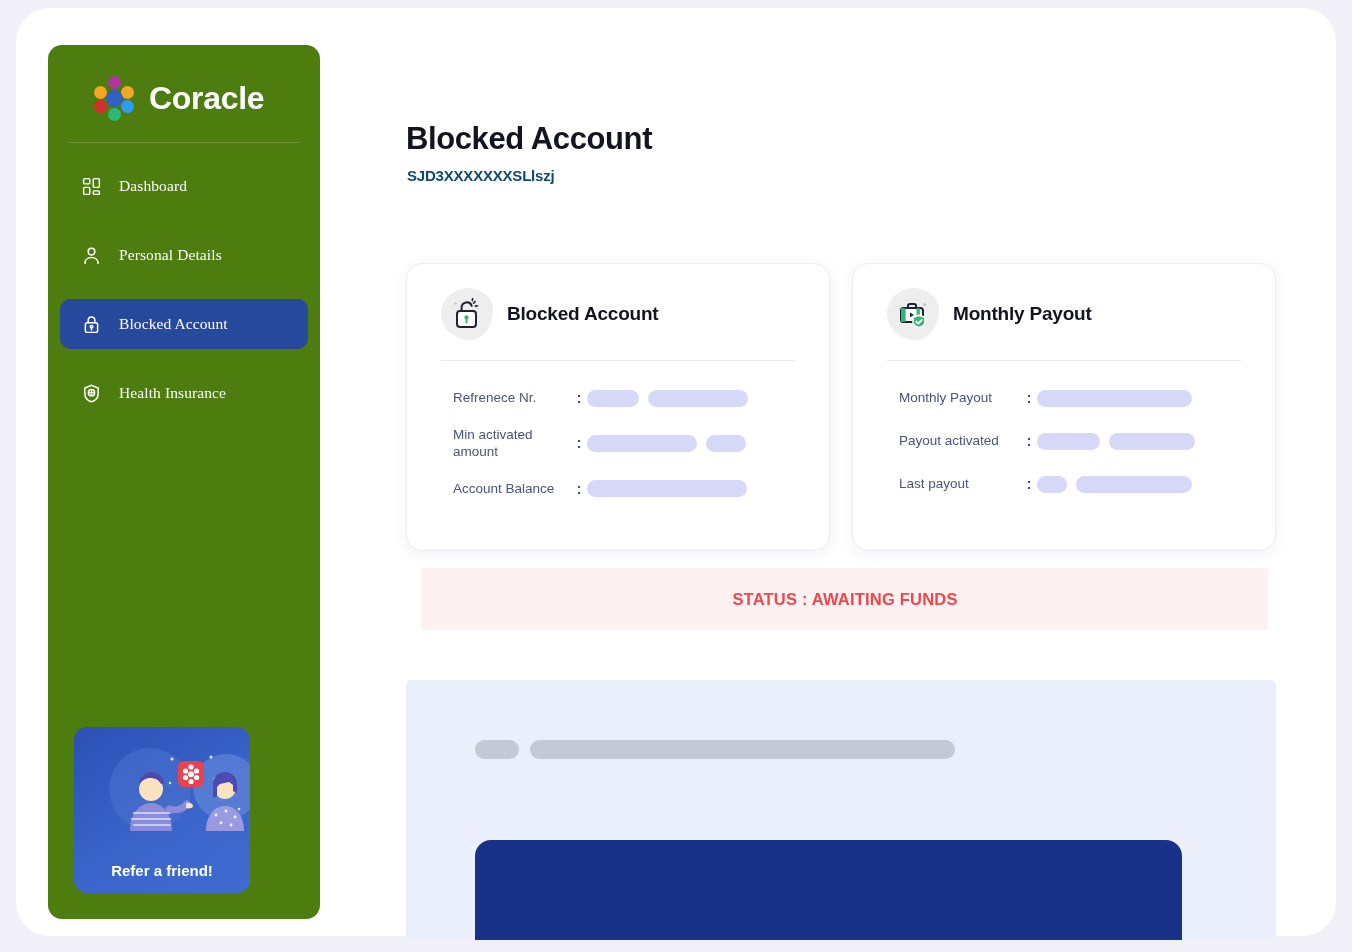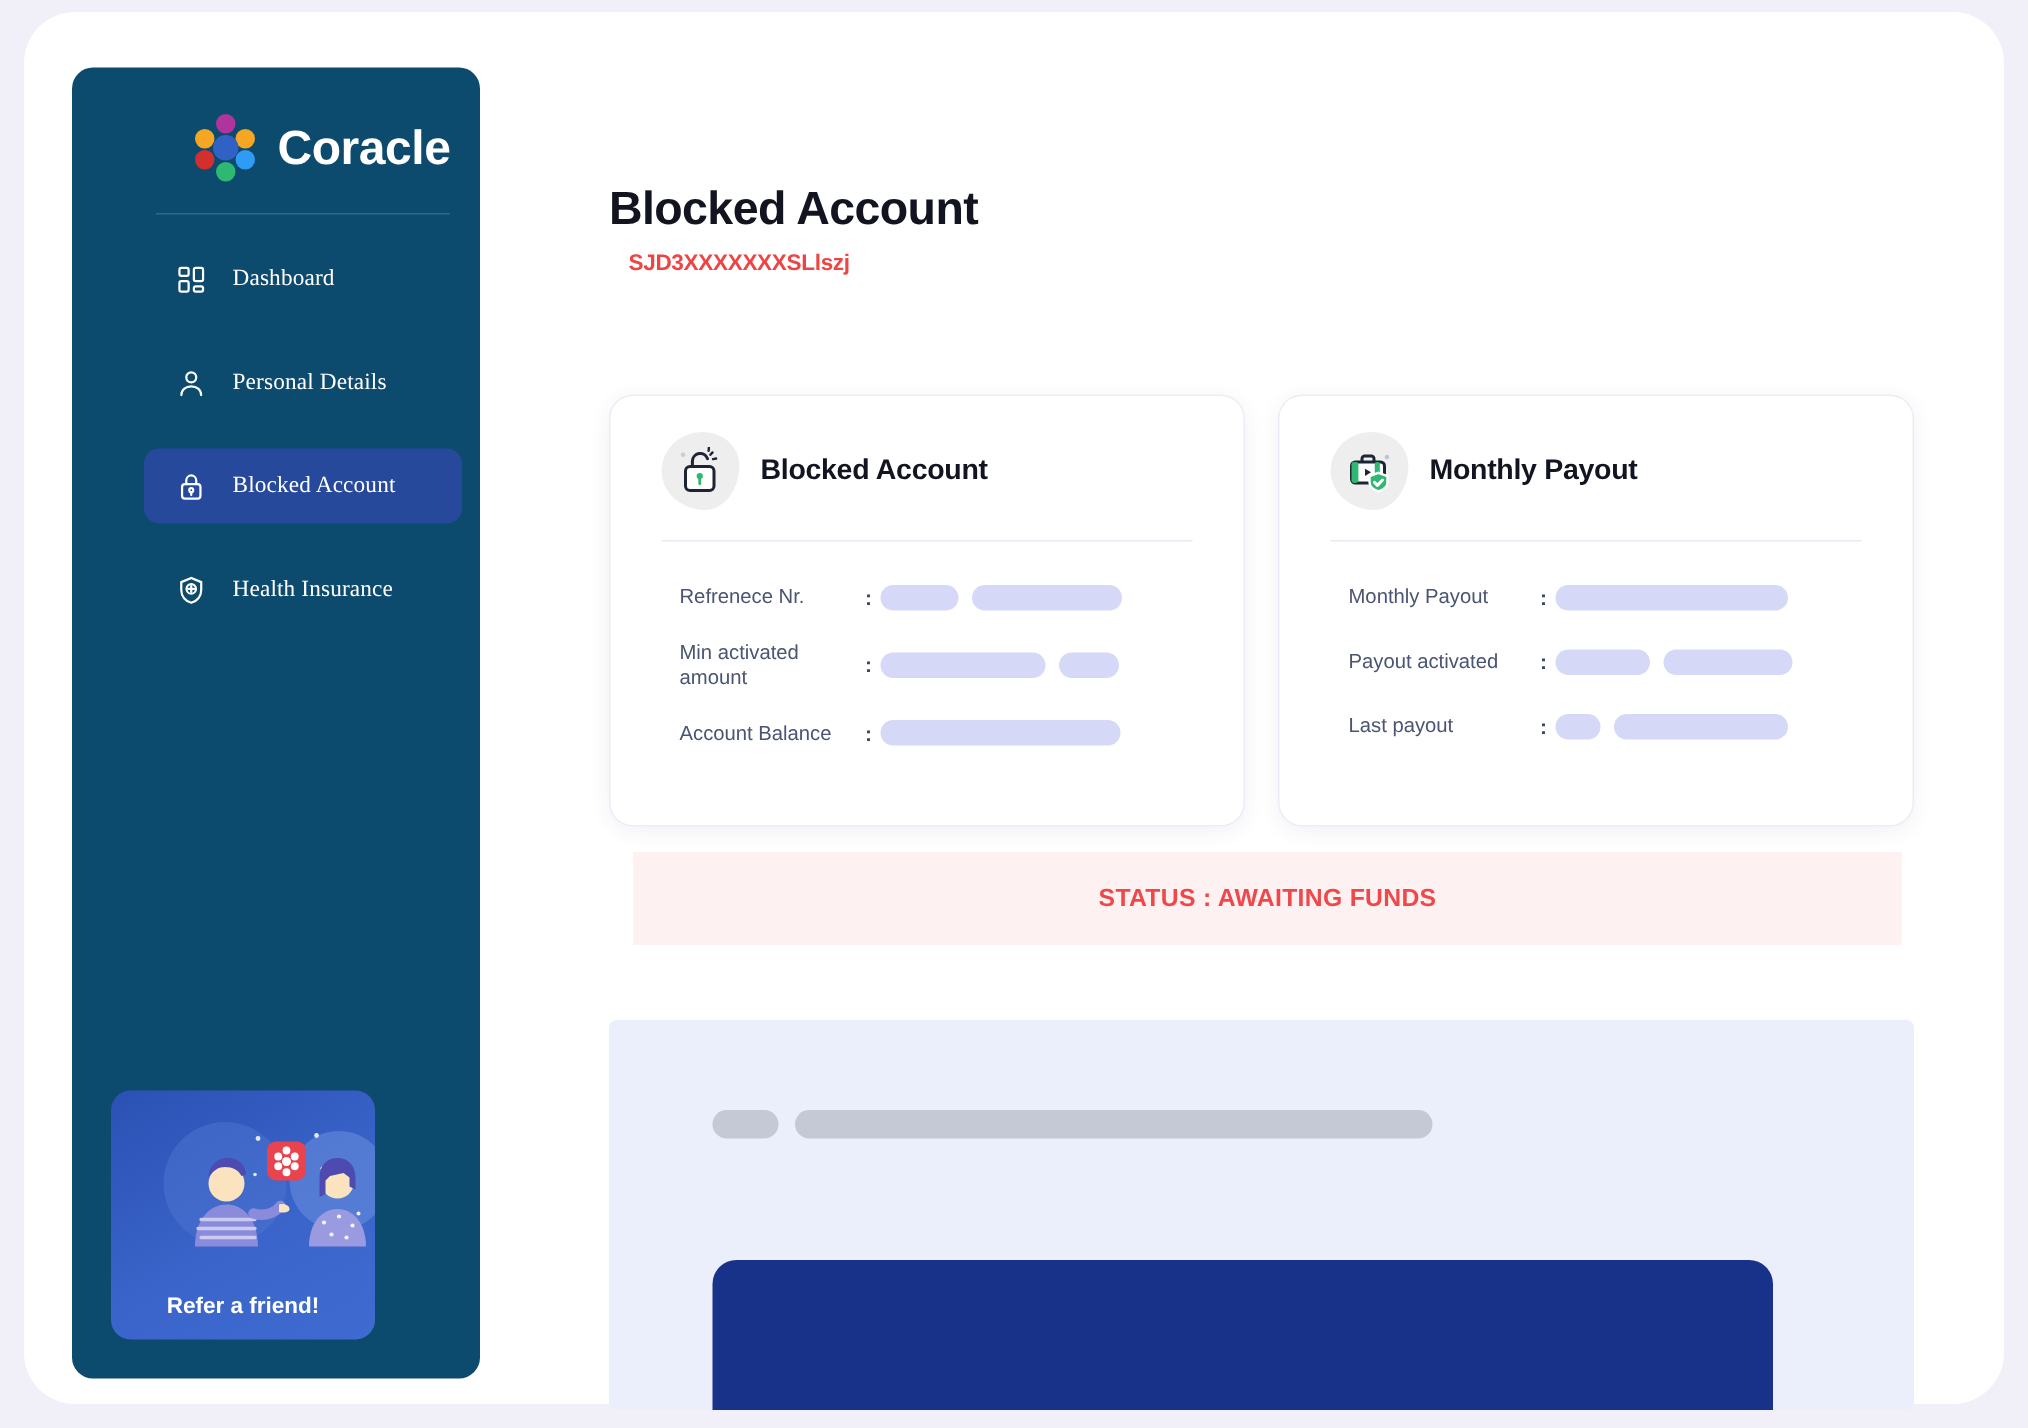--- a/index.html
+++ b/index.html
@@ -26,24 +26,23 @@
     border-radius: 34px;
   }
 
   
   .sidebar {
     position: absolute;
     left: 32px;
     top: 37px;
     width: 272px;
     height: 874px;
-    background: #0c4a6e;
+    background: #4d7c0f;
     border-radius: 14px;
     overflow: hidden;
-    padding-left: 36px;
   }
 
   .logo-row {
     display: flex;
     align-items: center;
     gap: 13px;
     padding: 31px 0 0 44px;
   }
   .logo-mark {
     position: relative;
@@ -144,25 +143,25 @@
     position: absolute;
     left: 54px;
     top: 76px;
     font-size: 31px;
     font-weight: bold;
     color: #121420;
     letter-spacing: -0.4px;
   }
   .page-subtitle {
     position: absolute;
-    left: 67px;
+    left: 55px;
     top: 122px;
     font-size: 15px;
     font-weight: bold;
-    color: #ef4444;
+    color: #0c4a6e;
     letter-spacing: -0.2px;
   }
 
   
   .cards-row {
     position: absolute;
     left: 54px;
     top: 218px;
     width: 870px;
     display: flex;

